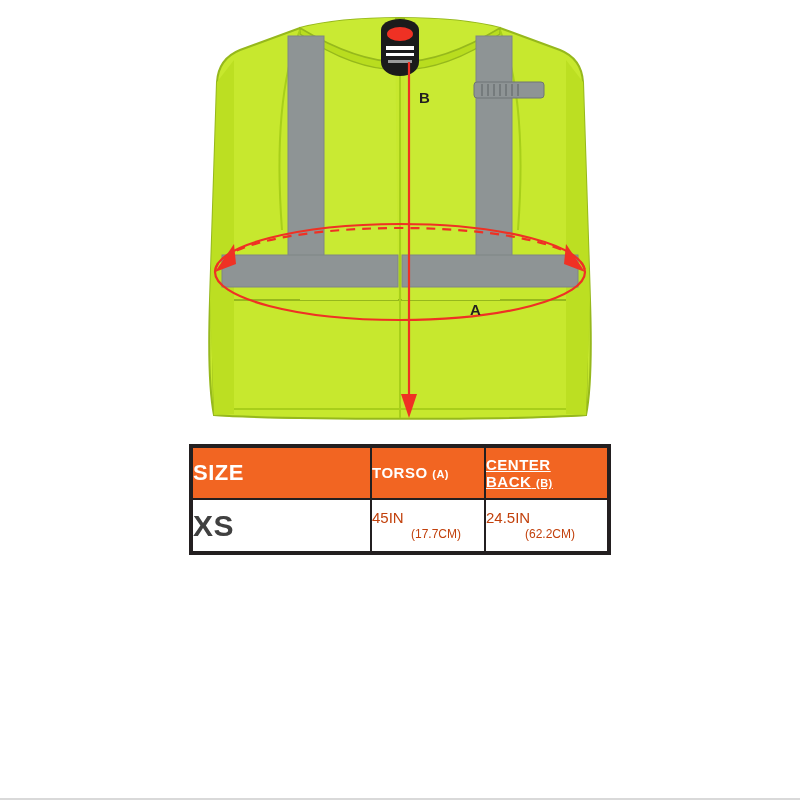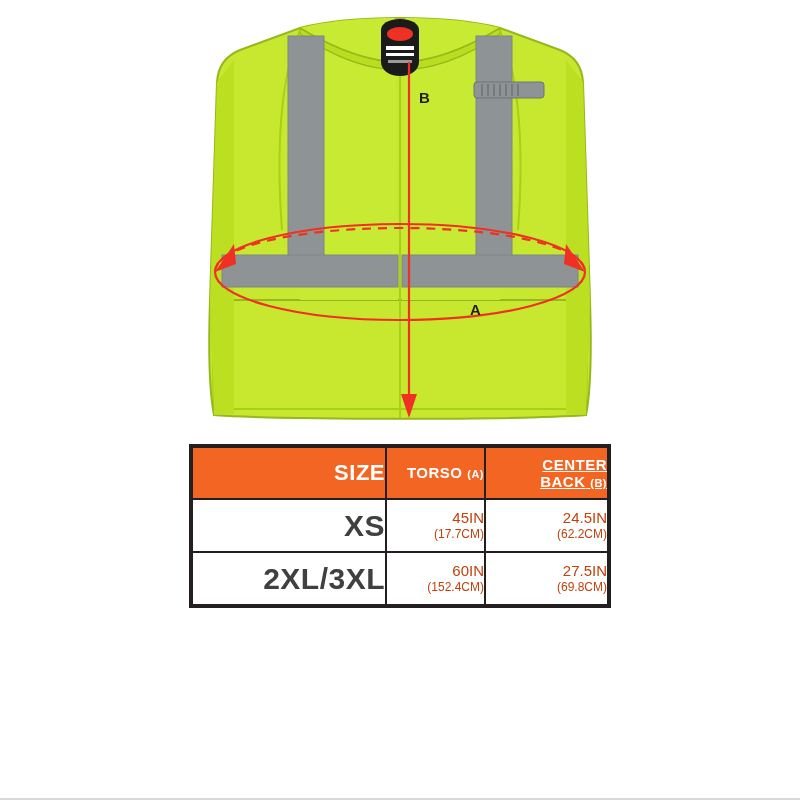--- a/index.html
+++ b/index.html
@@ -34,21 +34,21 @@
     border-collapse: collapse;
     background: #fff;
   }
   .chart table {
     border-collapse: collapse;
     width: 100%;
     table-layout: fixed;
   }
   .chart th, .chart td {
     border: 2px solid #231f20;
-    text-align: right;
+    text-align: left;
     vertical-align: middle;
     padding: 0;
   }
   .hdr-row th {
     background: #f26522;
     color: #ffffff;
     height: 52px;
     font-weight: bold;
     letter-spacing: 0.5px;
   }
@@ -66,21 +66,21 @@
   }
   .val-cell {
     font-size: 15px;
     color: #c2410c;
     line-height: 1.2;
     height: 53px;
   }
   .val-cell .inch { display: block; font-size: 15px; }
   .val-cell .cm   { display: block; font-size: 12px; margin-left: 39px; }
 
-  .col-torso { width: 99px; }
+  .col-torso { width: 114px; }
   .col-back  { width: 123px; text-decoration: underline; }
 
   
   .bottom-strip {
     position: absolute;
     left: 0; bottom: 0;
     width: 800px; height: 3px;
     background: #ffffff;
     border-bottom: 2px solid #d9d9d9;
   }
@@ -195,29 +195,18 @@
           <td class="size-cell">XS</td>
           <td class="val-cell">
             <span class="inch">45IN</span>
             <span class="cm">(17.7CM)</span>
           </td>
           <td class="val-cell">
             <span class="inch">24.5IN</span>
             <span class="cm">(62.2CM)</span>
           </td>
         </tr>
-        <tr>
-          <td class="size-cell">2XL/3XL</td>
-          <td class="val-cell">
-            <span class="inch">60IN</span>
-            <span class="cm">(152.4CM)</span>
-          </td>
-          <td class="val-cell">
-            <span class="inch">27.5IN</span>
-            <span class="cm">(69.8CM)</span>
-          </td>
-        </tr>
       </tbody>
     </table>
   </div>
 
   <div class="bottom-strip"></div>
 </div>
 
 </body></html>

